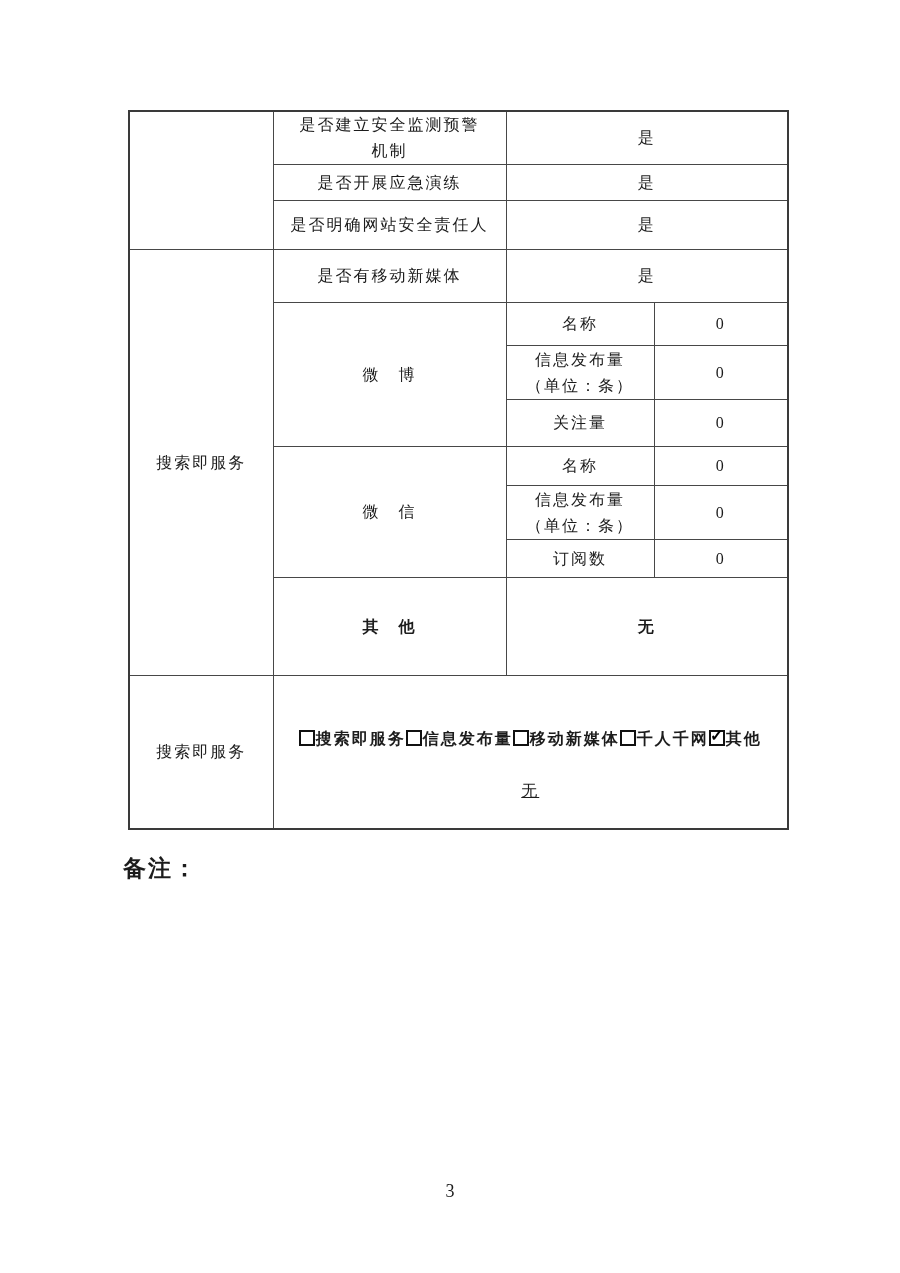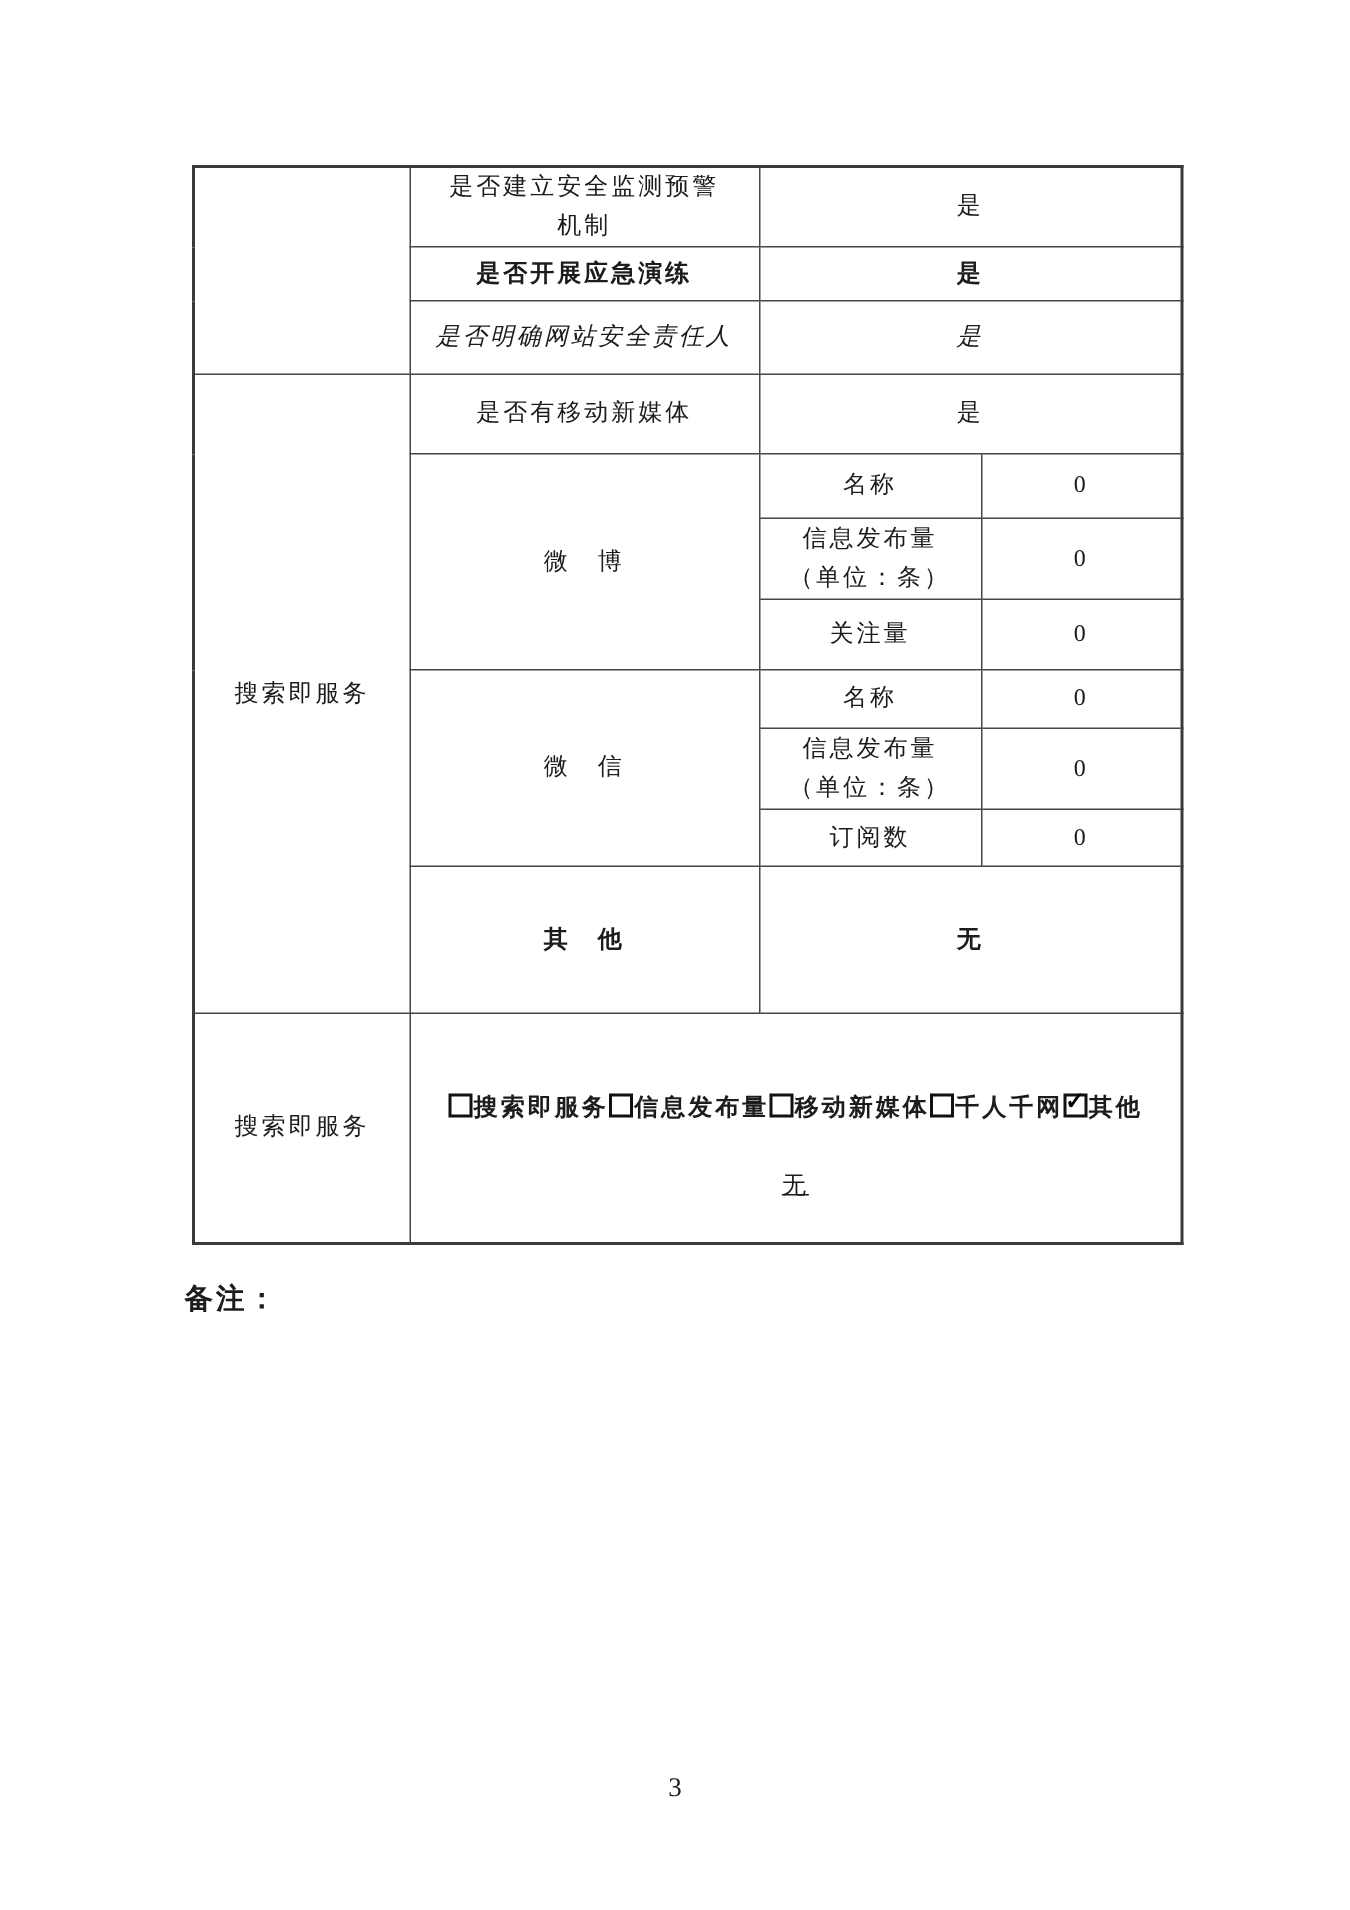--- a/index.html
+++ b/index.html
@@ -23,22 +23,22 @@
     font-size:16px; line-height:26px;
     letter-spacing:2px;
     white-space:pre-line;
     padding:0;
   }
   col.c1 { width:144px; }
   col.c2 { width:233px; }
   col.c3 { width:148px; }
   col.c4 { width:134px; }
   tr.r1  { height:53px;padding-left:32px; }
-  tr.r2  { height:36px;font-weight:bold; }
-  tr.r3  { height:49px;font-style:italic; }
+  tr.r2  { height:36px; }
+  tr.r3  { height:49px; }
   tr.r4  { height:53px; }
   tr.r5  { height:43px; }
   tr.r6  { height:54px; }
   tr.r7  { height:47px; }
   tr.r8  { height:39px; }
   tr.r9  { height:54px; }
   tr.r10 { height:38px; }
   tr.r11 { height:98px;font-weight:bold; }
   tr.r12 { height:153px; }
   td.innov {
@@ -66,21 +66,21 @@
     font-weight:bold; font-size:16px; color:#000;
     letter-spacing:0;
   }
   .innov-other {
     text-decoration:underline;
     display:inline-block;
     line-height:26px;
   }
   .notes {
     position:absolute; left:123px; top:853px;
-    font-weight:bold; font-size:19px; letter-spacing:2px;
+    font-weight:bold; font-size:23px; letter-spacing:2px;
   }
   .pagenum {
     position:absolute; left:0; top:1181px;
     width:100%; text-align:center;
     font-size:18px; letter-spacing:0;
   }
 </style>
 </head>
 <body>
 

